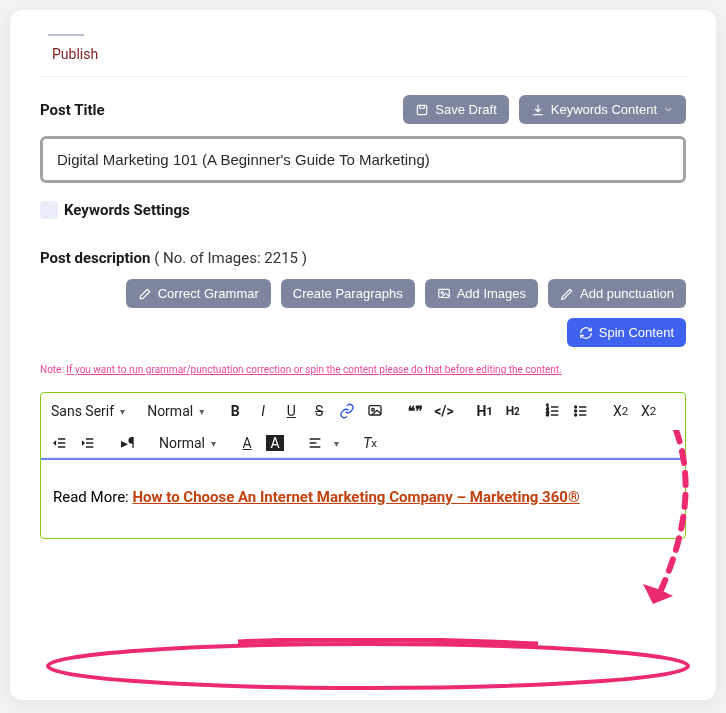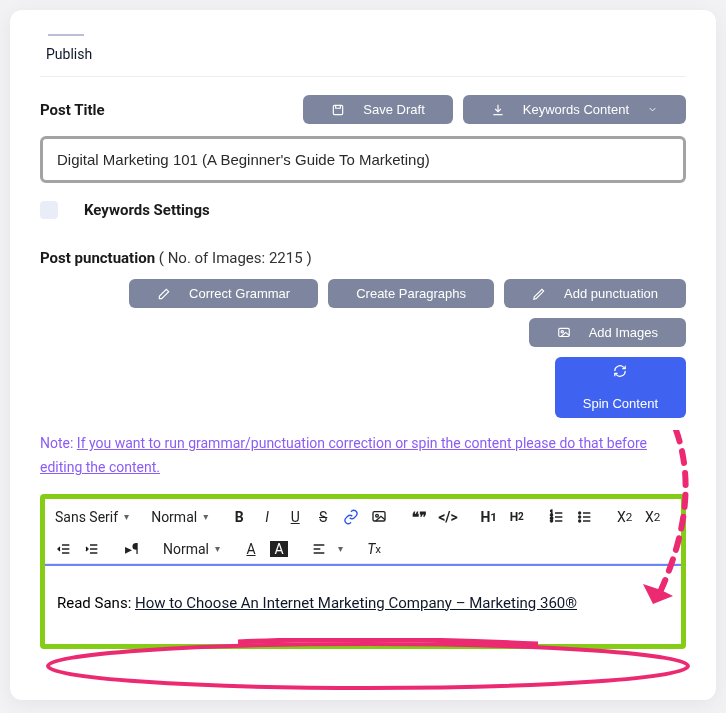--- a/index.html
+++ b/index.html
@@ -19,23 +19,23 @@
     position: relative;
     height: 690px;
   }
   .tab-indicator {
     border-top: 2px solid #b8c0d6;
     width: 36px;
     margin-left: 8px;
     margin-bottom: 10px;
   }
   .tab-label {
-    color: #0f172a;
+    color: #7f1d1d;
     font-size: 14px;
-    margin-left: 6px;
+    margin-left: 12px;
     margin-bottom: 14px;
   }
   hr.sep {
     border: none;
     border-top: 1px solid #eceef4;
     margin: 0 0 18px 0;
   }
   .row {
     display: flex;
     align-items: center;
@@ -45,43 +45,43 @@
   .section-label {
     font-size: 15px;
     font-weight: 700;
     color: #1a1a1a;
   }
   .btn {
     background: #7d869e;
     color: #fff;
     border: none;
     border-radius: 6px;
-    padding: 7px 28px;
+    padding: 7px 12px;
     font-size: 13px;
     display: inline-flex;
     align-items: center;
-    gap: 18px;
+    gap: 6px;
     cursor: pointer;
   }
-  .btn.blue { background: #3f62f0; flex-direction: column; }
+  .btn.blue { background: #3f62f0; }
   .btn svg { width: 14px; height: 14px; flex: none; }
   .title-input {
     margin-top: 12px;
     width: 100%;
     border: 3px solid #a3a3a3;
     border-radius: 6px;
     padding: 12px 14px;
     font-size: 15px;
     color: #2a2a2a;
   }
   .checkbox-row {
     margin-top: 18px;
     display: flex;
     align-items: center;
-    gap: 26px;
+    gap: 6px;
   }
   .chk {
     width: 18px; height: 18px;
     background: #e9edf8;
     border-radius: 4px;
   }
   .desc-row {
     margin-top: 30px;
     font-size: 15px;
     color: #1a1a1a;
@@ -94,28 +94,28 @@
     justify-content: flex-end;
     flex-wrap: wrap;
   }
   .action-row2 {
     margin-top: 10px;
     display: flex;
     justify-content: flex-end;
   }
   .note {
     margin-top: 14px;
-    font-size: 14px;
-    color: #8b5cf6;
+    font-size: 10px;
+    color: #ec4899;
     line-height: 1.7;
   }
   .note .u { text-decoration: underline; }
   .editor {
     margin-top: 14px;
-    border: 5px solid #84cc16;
+    border: 1px solid #84cc16;
     border-radius: 4px;
   }
   .toolbar {
     padding: 10px 10px 6px 10px;
     display: flex;
     flex-wrap: wrap;
     align-items: center;
     gap: 16px 22px;
     border-bottom: 1px solid #e5e8f1;
     font-size: 14px;
@@ -128,22 +128,23 @@
   .heading1 { font-weight:700; font-size:14px; }
   .heading2 { font-weight:700; font-size:12px; }
   .content-area {
     padding: 28px 12px 22px 12px;
     min-height: 80px;
     border-top: 2px solid #6e86f5;
     font-size: 15px;
     position: relative;
   }
   .readmore-link {
-    color: #0f172a;
+    color: #c2410c;
     text-decoration: underline;
+    font-weight: bold;
   }
   .annot {
     position: absolute;
     pointer-events: none;
   }
   .ellipse {
     left: 28px;
     bottom: 6px;
     width: 660px;
     height: 56px;
@@ -189,47 +190,47 @@
   </div>
 
   <input class="title-input" value="Digital Marketing 101 (A Beginner's Guide To Marketing)" style="">
 
   <div class="checkbox-row">
     <div class="chk"></div>
     <div class="section-label">Keywords Settings</div>
   </div>
 
   <div class="desc-row">
-    <span class="section-label">Post punctuation</span>
+    <span class="section-label">Post description</span>
     <span class="count">( No. of Images: </span><span class="count">2215</span><span class="count"> )</span>
   </div>
 
   <div class="action-row">
     <button class="btn">
       <svg viewBox="0 0 24 24" fill="none" stroke="white" stroke-width="2">
           <path d="M4 20h4L20 8l-4-4L4 16z"></path>
         </svg>
       <span>Correct Grammar</span>
     </button>
     <button class="btn">
       <span>Create Paragraphs</span>
-    </button>
-    <button class="btn">
-      <svg viewBox="0 0 24 24" fill="none" stroke="white" stroke-width="2">
-          <path d="M3 21l4-1L20 7l-3-3L4 17z"></path>
-        </svg>
-      <span>Add punctuation</span>
     </button>
     <button class="btn">
       <svg viewBox="0 0 24 24" fill="none" stroke="white" stroke-width="2">
           <rect x="3" y="4" width="18" height="14" rx="2"></rect>
           <circle cx="9" cy="10" r="2"></circle>
           <path d="M21 16l-6-5-8 7"></path>
         </svg>
       <span>Add Images</span>
+    </button>
+    <button class="btn">
+      <svg viewBox="0 0 24 24" fill="none" stroke="white" stroke-width="2">
+          <path d="M3 21l4-1L20 7l-3-3L4 17z"></path>
+        </svg>
+      <span>Add punctuation</span>
     </button>
   </div>
   <div class="action-row2">
     <button class="btn blue">
       <svg viewBox="0 0 24 24" fill="none" stroke="white" stroke-width="2">
           <path d="M3 12a9 9 0 0 1 15-6.7L21 8"></path>
           <path d="M21 3v5h-5"></path>
           <path d="M21 12a9 9 0 0 1-15 6.7L3 16"></path>
           <path d="M3 21v-5h5"></path>
         </svg>
@@ -347,21 +348,21 @@
         </span>
         <span class="caret">▾</span>
       </span>
       <span class="tb-btn">
           <i>T</i>
           <sub>x</sub>
         </span>
     </div>
 
     <div class="content-area">
-      <span>Read Sans: </span><a href="#" class="readmore-link">How to Choose An Internet Marketing Company – Marketing 360®</a>
+      <span>Read More: </span><a href="#" class="readmore-link">How to Choose An Internet Marketing Company – Marketing 360®</a>
     </div>
   </div>
 
   
   <svg class="annot ellipse" viewBox="0 0 660 56">
     <ellipse cx="330" cy="28" rx="320" ry="22" fill="none" stroke="#ec2a72" stroke-width="4"></ellipse>
     <path d="M200 4 Q330 -2 500 6" stroke="#ec2a72" stroke-width="5" fill="none"></path>
   </svg>
   <svg class="annot arrow" viewBox="0 0 90 190">
     <path d="M60 0 Q85 70 45 160" stroke="#ec2a72" stroke-width="6" fill="none" stroke-dasharray="12 10" stroke-linecap="round"></path>

